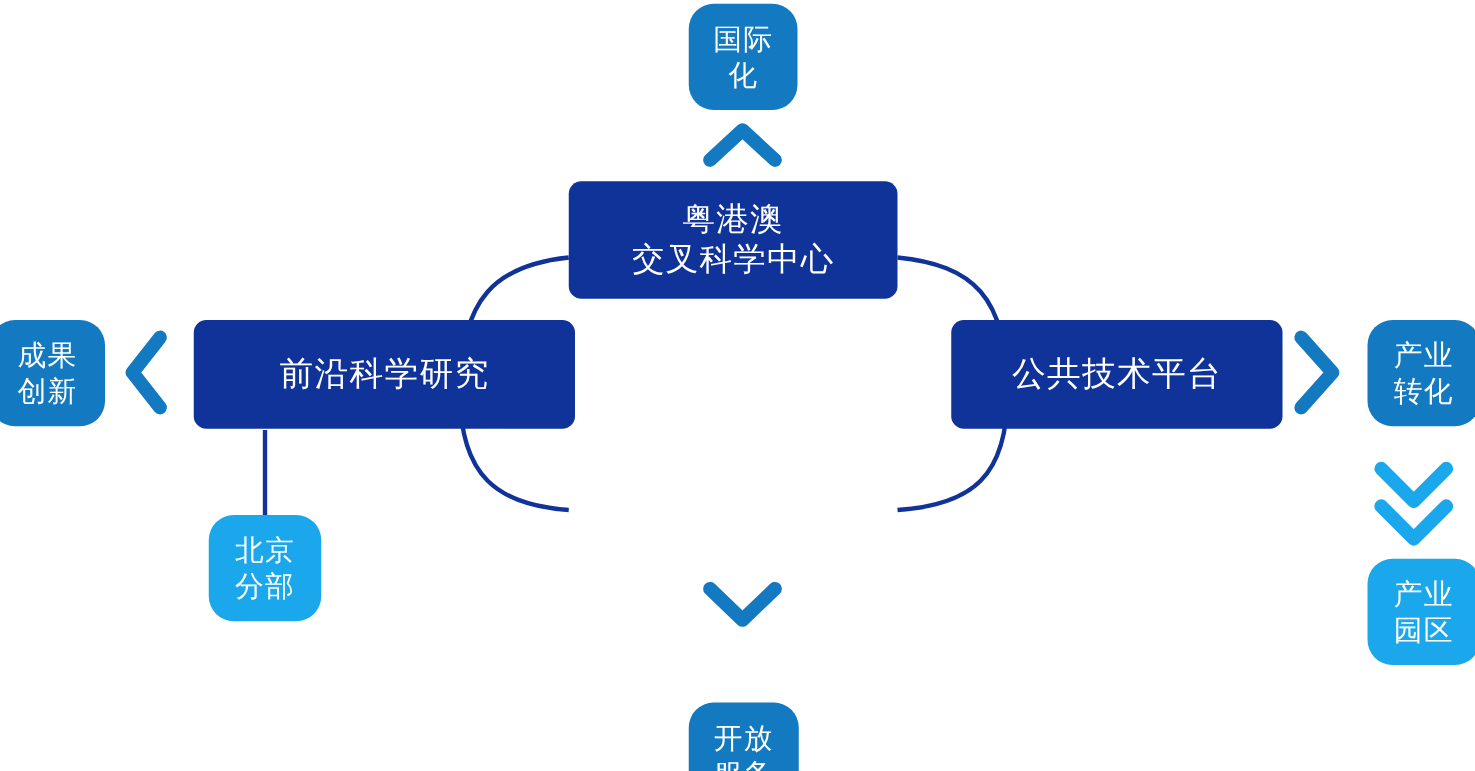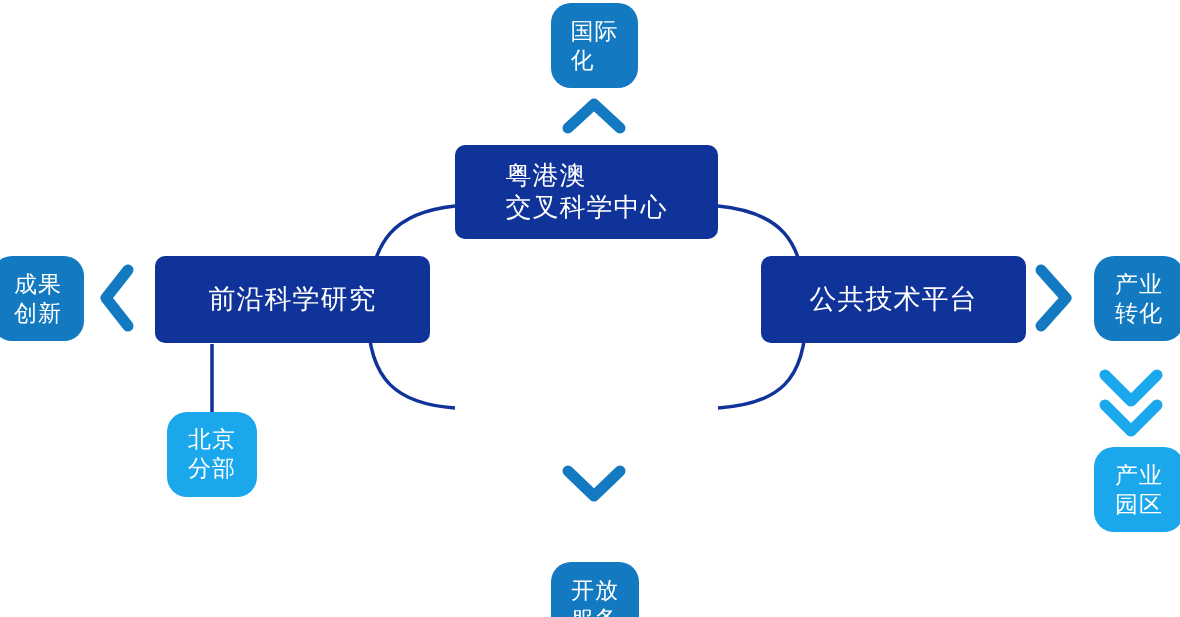--- a/index.html
+++ b/index.html
@@ -13,21 +13,21 @@
     height: 617px;
     background: #ffffff;
     overflow: hidden;
     font-family: "Liberation Sans", "DejaVu Sans", sans-serif;
   }
   .node {
     position: absolute;
     display: flex;
     align-items: center;
     justify-content: center;
-    text-align: left;
+    text-align: center;
     color: #ffffff;
     box-sizing: border-box;
     line-height: 1.22;
     white-space: pre-line;
     letter-spacing: 1px;
   }
   
   .node.primary {
     background: #10339A;
     border-radius: 10px;
@@ -86,28 +86,28 @@
     <path d="M 1105 405 L 1131 431 L 1157 405" fill="none" stroke="#1AA7EC" stroke-width="11" stroke-linecap="round" stroke-linejoin="round"></path>
   </svg>
 
   <div class="node mid" style="left:551px; top:3px; width:87px; height:85px;">国际
 化</div>
 
   <div class="node primary" style="left:455px; top:145px; width:263px; height:94px;">粤港澳
 交叉科学中心</div>
 
 
-  <div class="node primary wide" style="left:155px; top:256px; width:275px; height:87px;">前沿科学研究</div>
+  <div class="node primary wide" style="left:155px; top:256px; width:305px; height:87px;">前沿科学研究</div>
 
   <div class="node primary wide" style="left:761px; top:256px; width:265px; height:87px;">公共技术平台</div>
 
   <div class="node mid" style="left:-8px; top:256px; width:92px; height:85px;">成果
 创新</div>
 
-  <div class="node light" style="left:167px; top:412px; width:90px; height:85px;font-family:Liberation Serif, serif;">北京
+  <div class="node light" style="left:167px; top:412px; width:90px; height:85px;">北京
 分部</div>
 
   <div class="node mid" style="left:551px; top:518px; width:88px; height:85px;margin-top:44px;">开放
 服务</div>
 
   <div class="node mid" style="left:1094px; top:256px; width:90px; height:85px;">产业
 转化</div>
 
   <div class="node light" style="left:1094px; top:447px; width:90px; height:85px;">产业
 园区</div>

